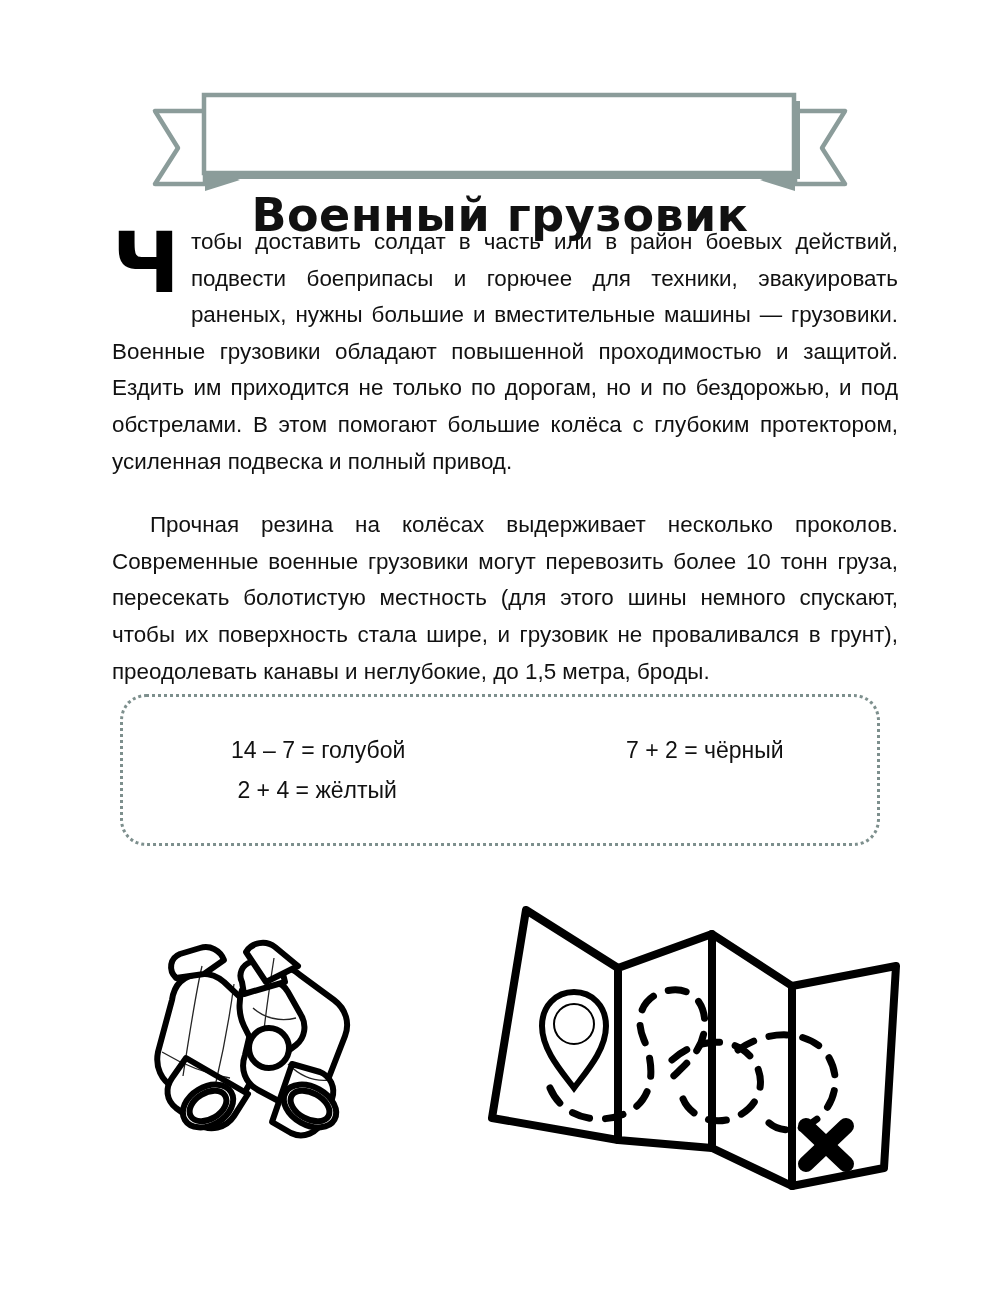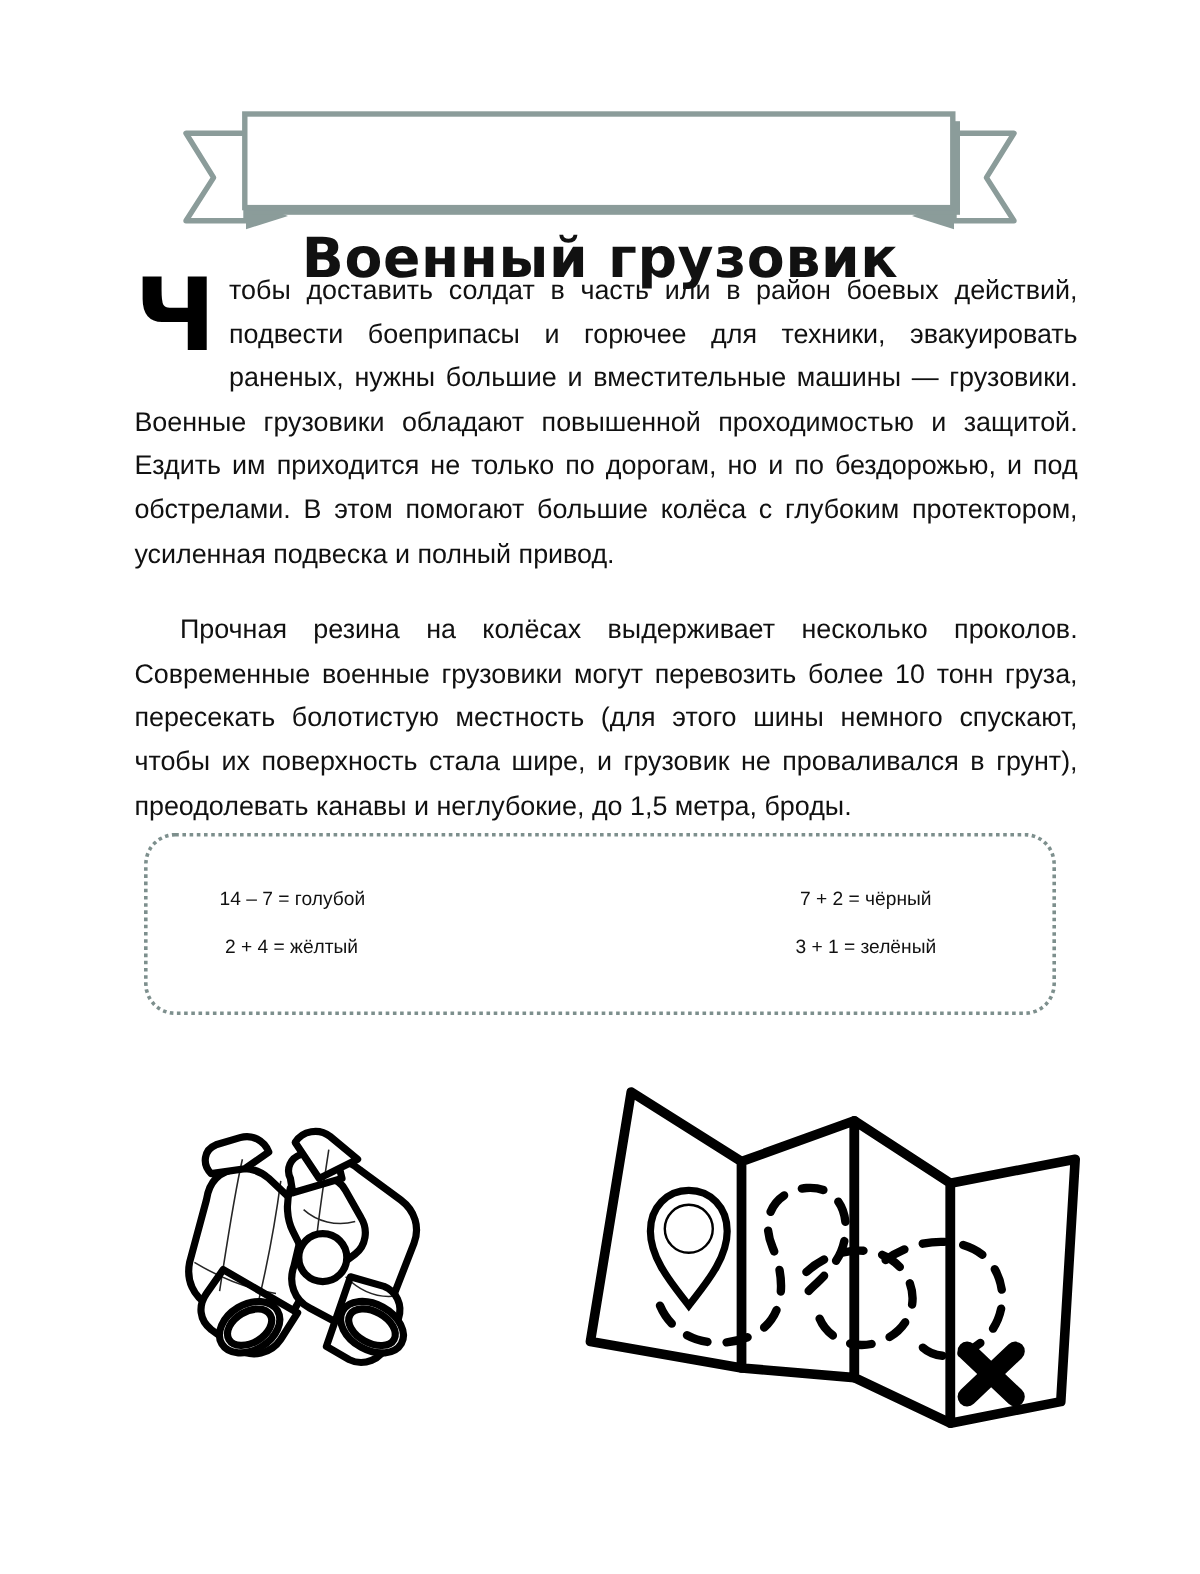--- a/index.html
+++ b/index.html
@@ -104,26 +104,27 @@
     align-content: center;
     padding: 0 12px;
     box-sizing: border-box;
   }
   .eq-col {
     display: flex;
     flex-direction: column;
     gap: 4px;
   }
   .eq-col.left { padding-left: 48px; }
-  .eq-col.right { padding-left: 78px; align-items: center; }
+  .eq-col.right { padding-left: 78px; }
   .eq-row {
-    font-size: 16px;
+    font-size: 23px;
     line-height: 36px;
     color: #111111;
     white-space: pre;
+    margin-left: 48px;
   }
 
   
   .illus {
     position: absolute;
   }
   .illus-binoculars {
     left: 138px;
     top: 930px;
     width: 300px;
@@ -167,21 +168,20 @@
   </div>
 
   <div class="eq-box">
     <div class="eq-grid">
       <div class="eq-col left">
         <div class="eq-row">14 – 7 = голубой</div>
         <div class="eq-row"> 2 + 4 = жёлтый</div>
       </div>
       <div class="eq-col right">
         <div class="eq-row">7 + 2 = чёрный</div>
-        <div class="eq-row">3 + 1 = зелёный</div>
       </div>
     </div>
   </div>
 
   <div class="illus illus-binoculars">
     <svg viewBox="0 0 300 230">
       <g fill="#ffffff" stroke="#000000" stroke-width="6" stroke-linejoin="round" stroke-linecap="round">
 
         <path d="M60,44 C44,46 36,56 34,70 L20,122 C17,137 23,150 36,158
                  L66,176 C80,184 96,180 104,167 L130,122

